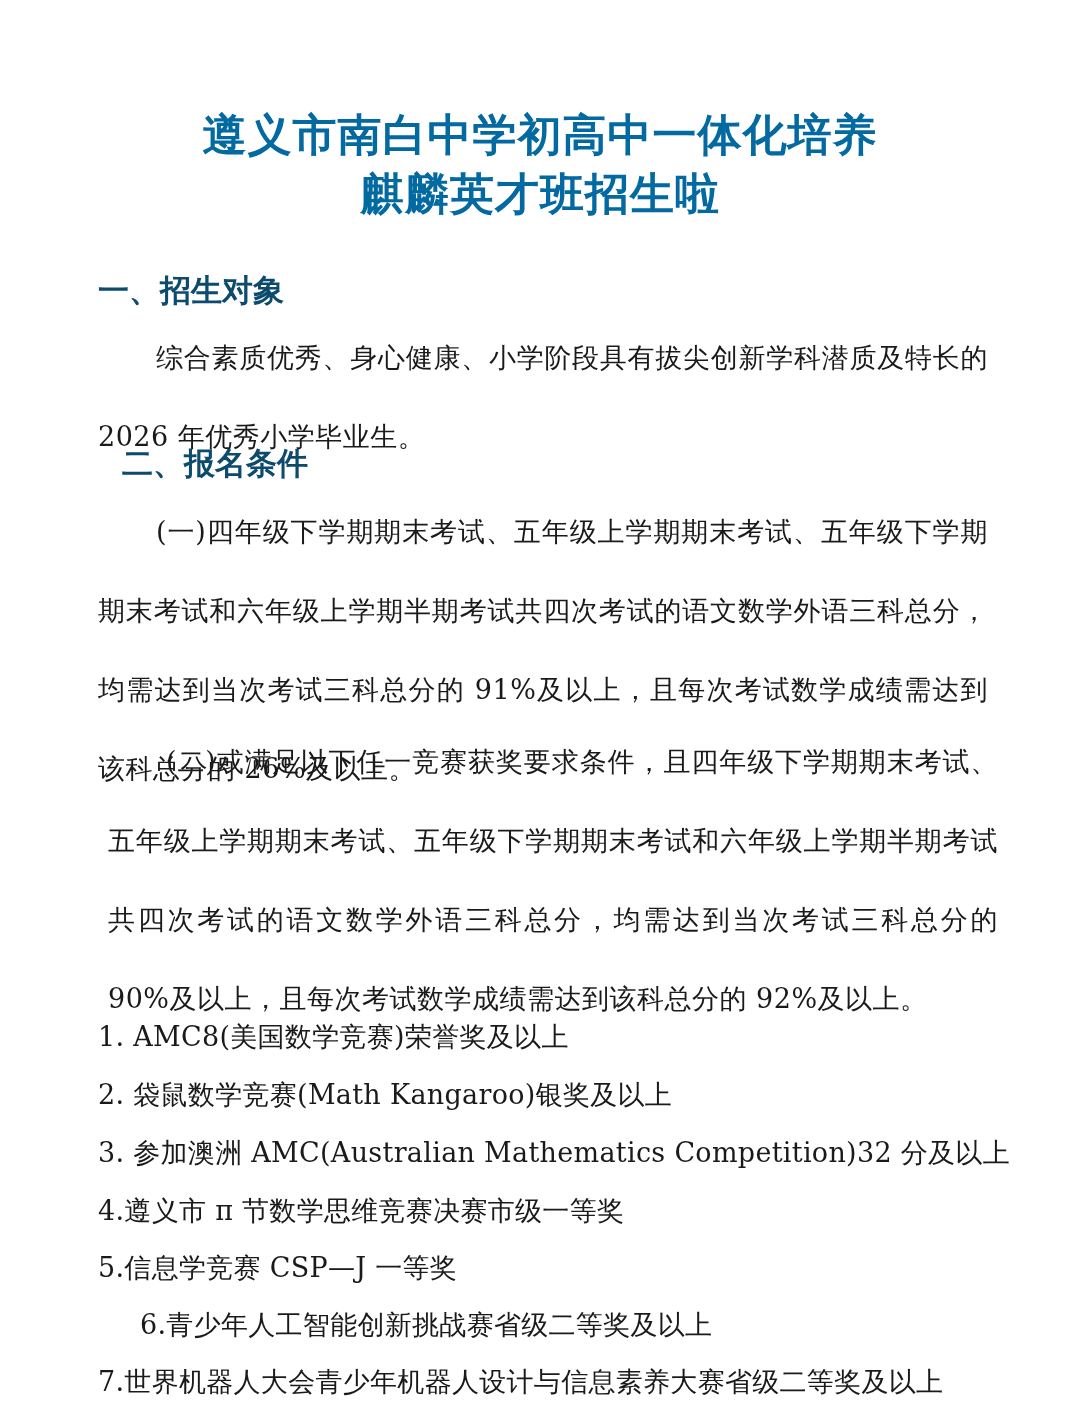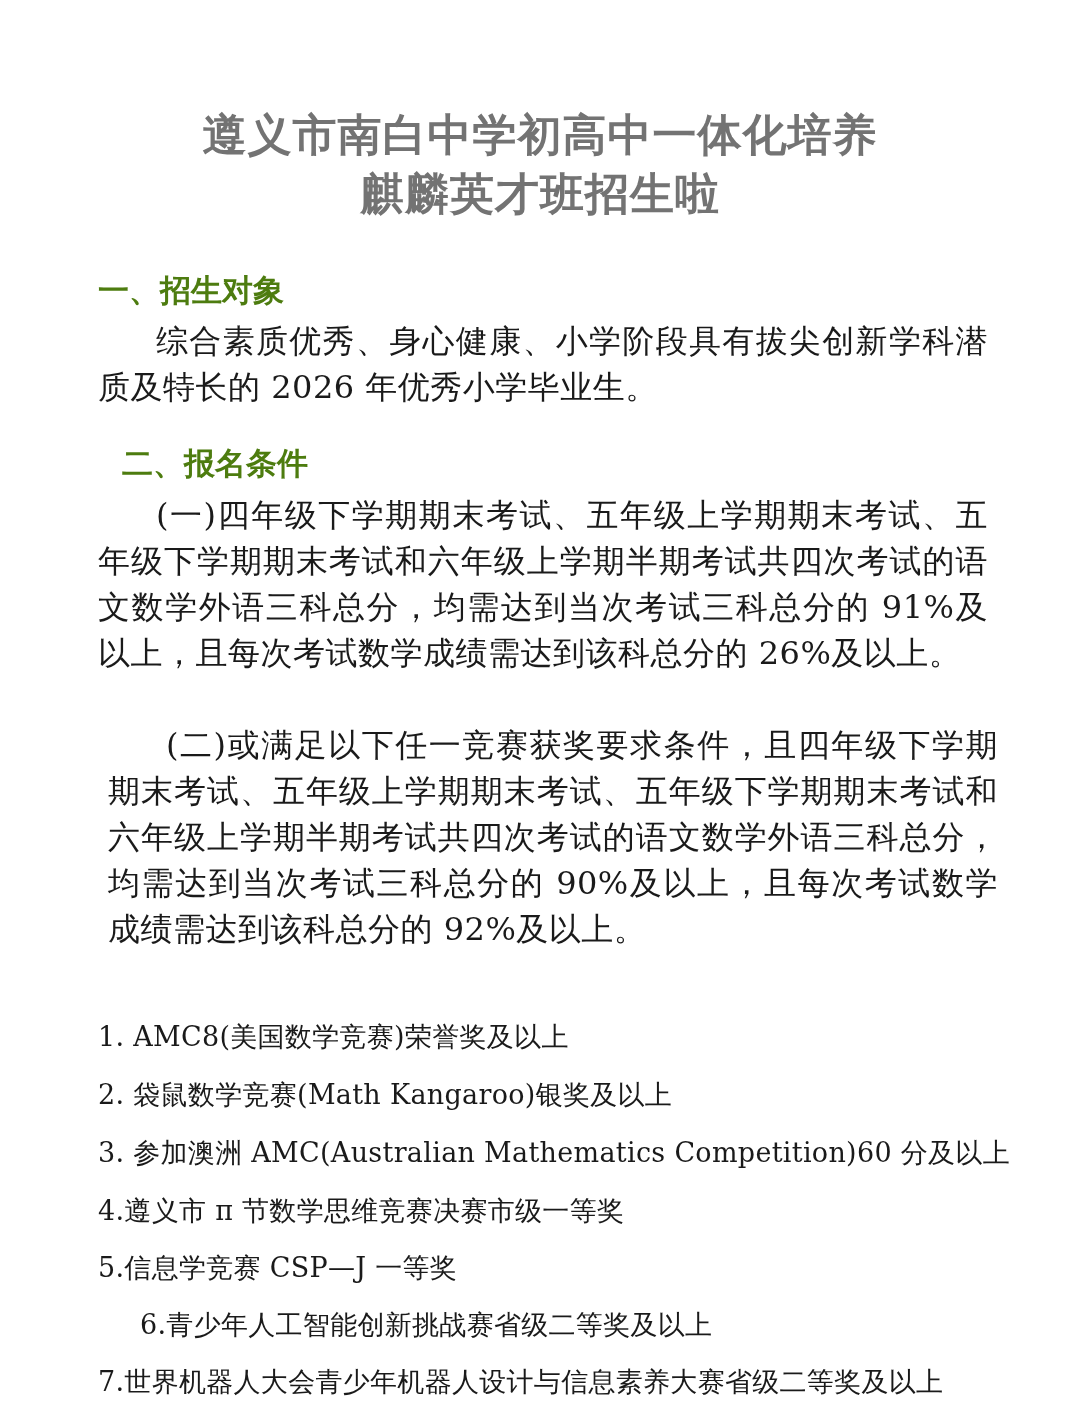--- a/index.html
+++ b/index.html
@@ -1,41 +1,41 @@
 <!DOCTYPE html>
 <html><head>
 <meta charset="utf-8">
 <style>
   html, body { margin:0; padding:0; background:#ffffff; }
   body { width:1080px; height:1425px; overflow:hidden; position:relative;
          font-family:"DejaVu Serif","Liberation Serif",serif; color:#1a1a1a; }
   .title { position:absolute; left:0; width:1080px; text-align:center;
-           color:#737373; font-weight:bold; font-size:44px; letter-spacing:1px;
+           color:#0369a1; font-weight:bold; font-size:44px; letter-spacing:1px;
            font-family:"DejaVu Serif",serif; }
   .t1 { top:106px; }
   .t2 { top:165px; }
-  .h { position:absolute; left:98px; color:#4d7c0f; font-weight:bold; font-size:31px;
+  .h { position:absolute; left:98px; color:#0c4a6e; font-weight:bold; font-size:31px;
        font-family:"DejaVu Sans",sans-serif; }
-  .p { position:absolute; left:98px; width:890px; font-size:32px; line-height:46px;
+  .p { position:absolute; left:98px; width:890px; font-size:27px; line-height:79px;
        text-align:justify; letter-spacing:0.5px; }
   .indent { text-indent:58px; }
   .li { position:absolute; left:98px; font-size:27px; white-space:nowrap; letter-spacing:0.3px; }
 </style>
 </head>
 <body>
 
 <div class="title t1">遵义市南白中学初高中一体化培养</div>
 <div class="title t2">麒麟英才班招生啦</div>
 
 <div class="h" style="top:270px;">一、招生对象</div>
 <div class="p indent" style="top:318px;">综合素质优秀、身心健康、小学阶段具有拔尖创新学科潜质及特长的 2026 年优秀小学毕业生。</div>
 
 <div class="h" style="top:443px;margin-left:24px;">二、报名条件</div>
 <div class="p indent" style="top:492px;">(一)四年级下学期期末考试、五年级上学期期末考试、五年级下学期期末考试和六年级上学期半期考试共四次考试的语文数学外语三科总分，均需达到当次考试三科总分的 91%及以上，且每次考试数学成绩需达到该科总分的 26%及以上。</div>
 <div class="p indent" style="top:722px;margin-left:10px;">(二)或满足以下任一竞赛获奖要求条件，且四年级下学期期末考试、五年级上学期期末考试、五年级下学期期末考试和六年级上学期半期考试共四次考试的语文数学外语三科总分，均需达到当次考试三科总分的 90%及以上，且每次考试数学成绩需达到该科总分的 92%及以上。</div>
 
 <div class="li" style="top:1019px;">1. AMC8(美国数学竞赛)荣誉奖及以上</div>
 <div class="li" style="top:1077px;">2. 袋鼠数学竞赛(Math Kangaroo)银奖及以上</div>
-<div class="li" style="top:1135px;">3. 参加澳洲 AMC(Australian Mathematics Competition)60 分及以上</div>
+<div class="li" style="top:1135px;">3. 参加澳洲 AMC(Australian Mathematics Competition)32 分及以上</div>
 <div class="li" style="top:1193px;">4.遵义市 π 节数学思维竞赛决赛市级一等奖</div>
 <div class="li" style="top:1250px;">5.信息学竞赛 CSP—J 一等奖</div>
 <div class="li" style="top:1307px;margin-left:42px;">6.青少年人工智能创新挑战赛省级二等奖及以上</div>
 <div class="li" style="top:1364px;">7.世界机器人大会青少年机器人设计与信息素养大赛省级二等奖及以上</div>
 
 </body></html>

